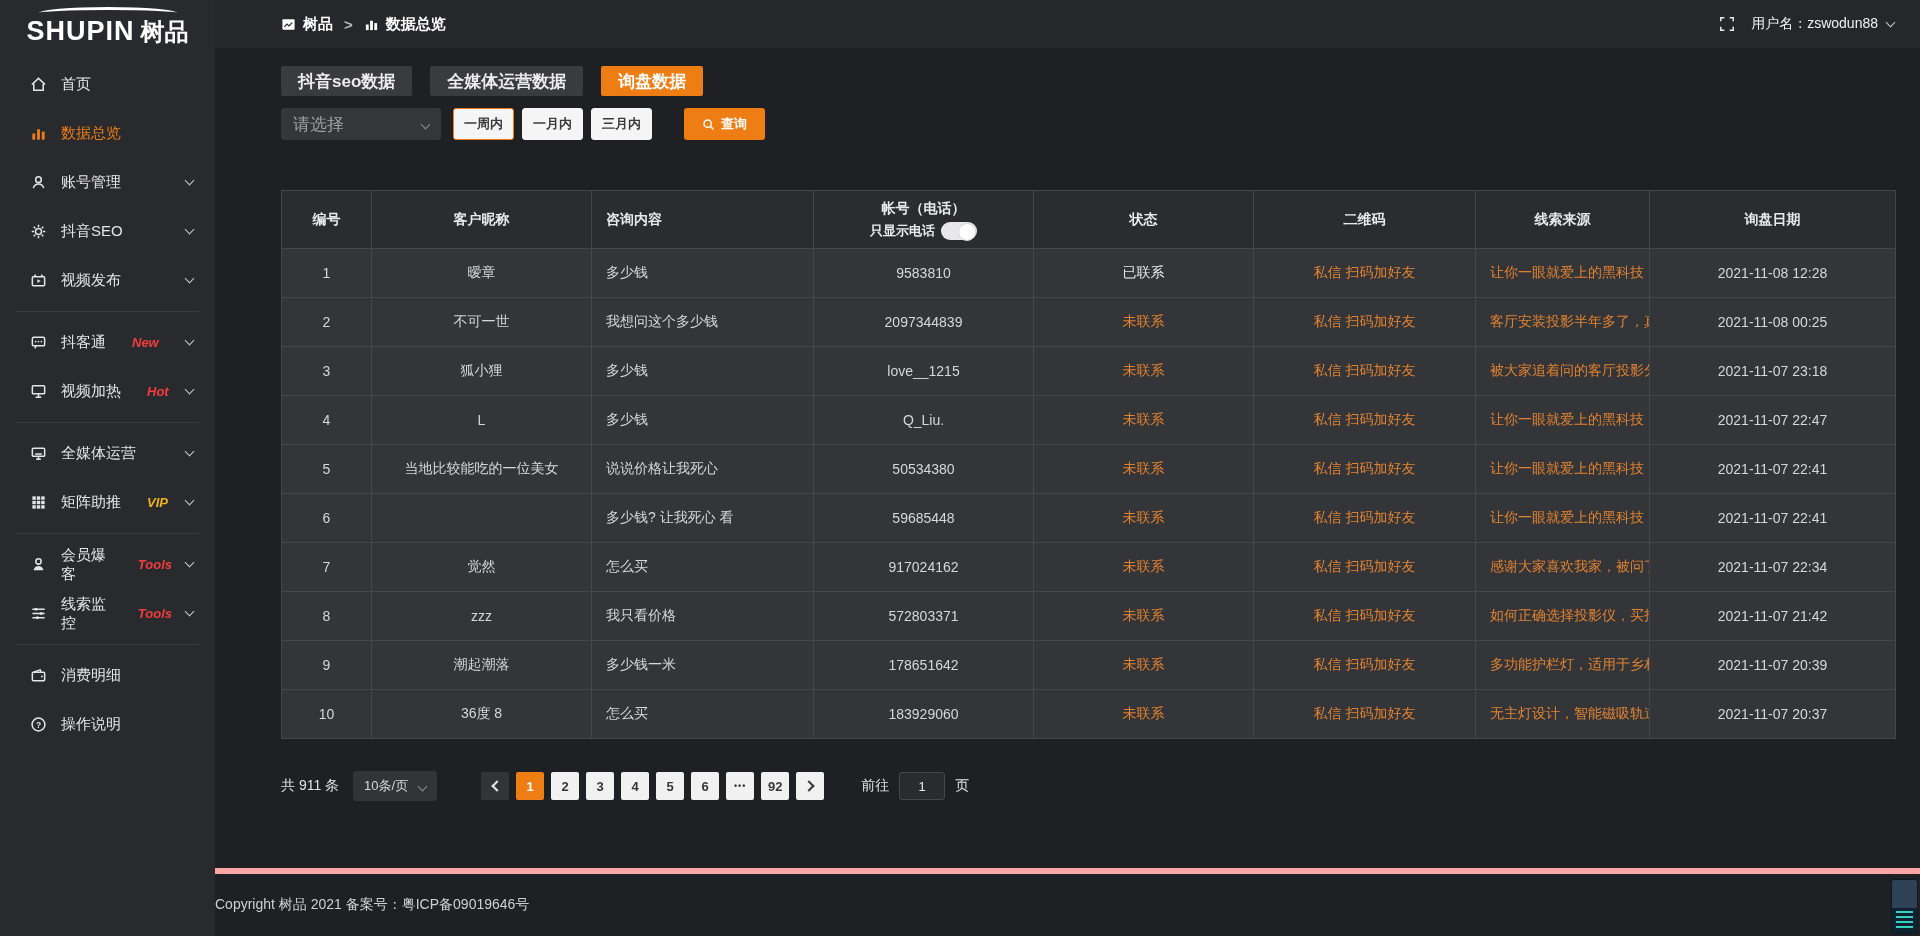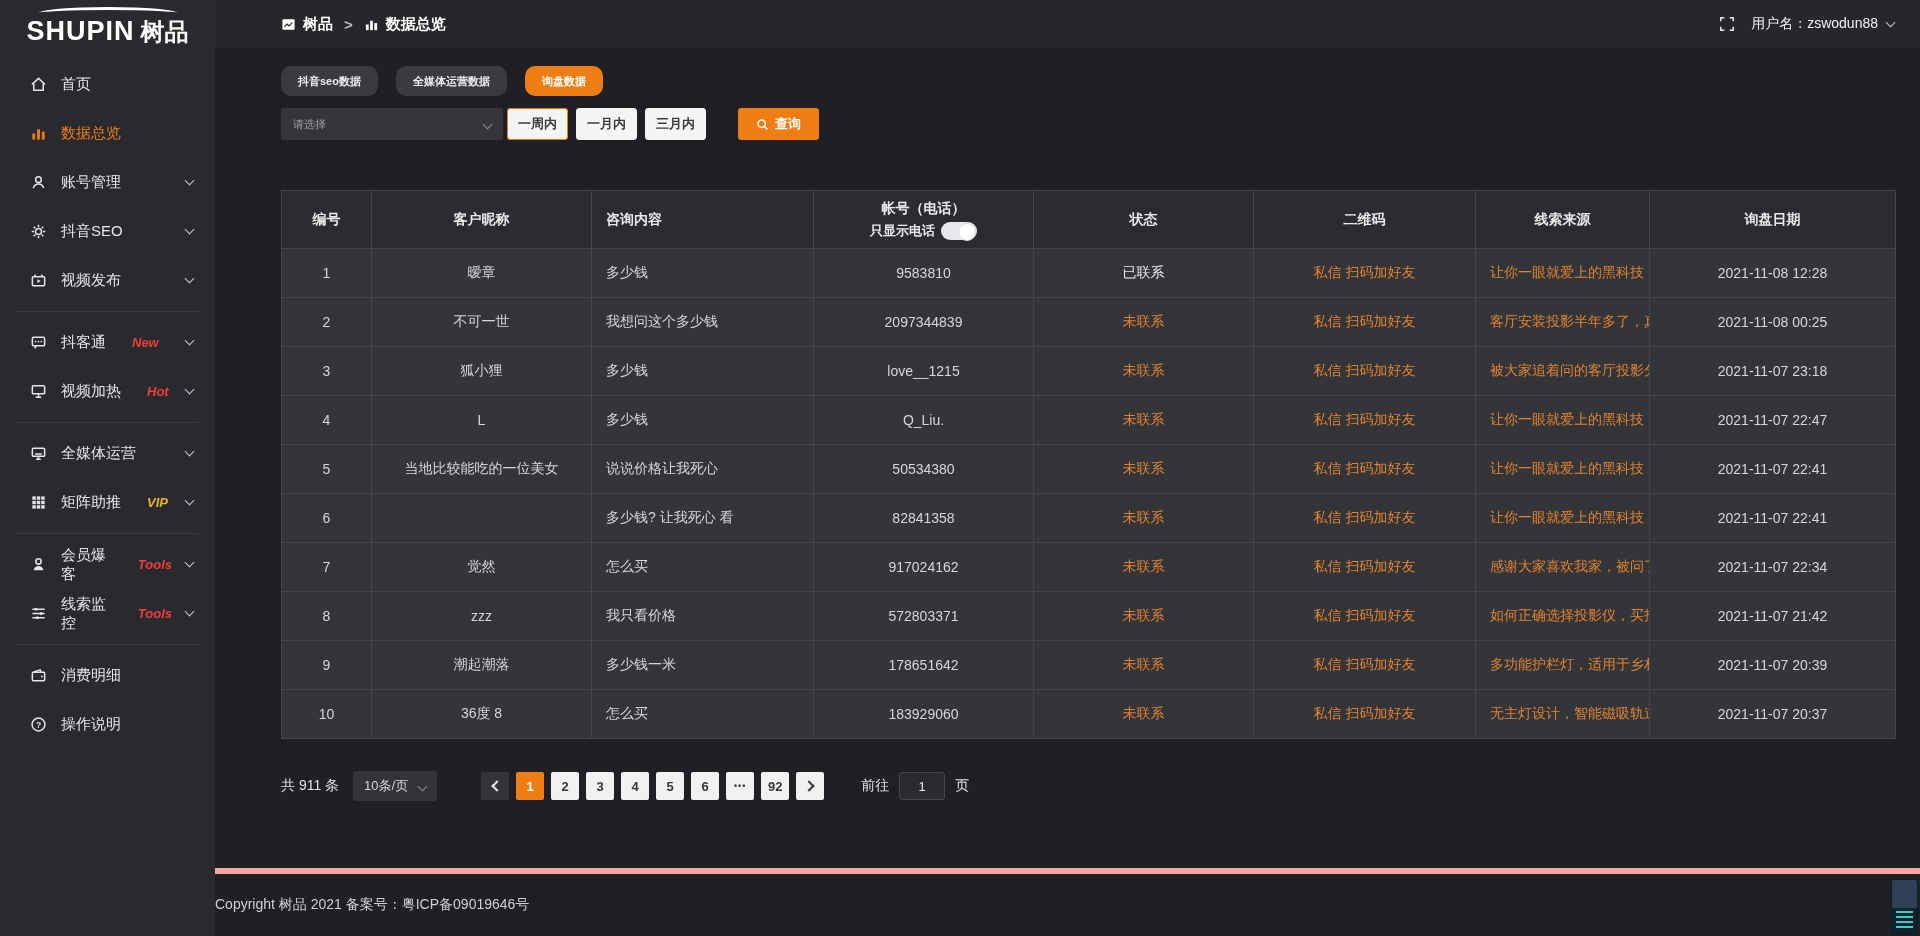--- a/index.html
+++ b/index.html
@@ -38,25 +38,25 @@
   .topbar{position:absolute;left:215px;right:0;top:0;height:48px;background:var(--bar-bg);display:flex;align-items:center;justify-content:space-between;padding:0 26px 0 66px;z-index:2}
   .crumbs{display:flex;align-items:center;gap:7px;font-size:15px;font-weight:bold;color:#fff}
   .crumb-sep{color:#b9babd;font-weight:bold;margin:0 4px;cursor:default}
   .top-right{display:flex;align-items:center;gap:16px;font-size:14px;font-weight:normal;color:#f0f1f3}
   .user-wrap{display:flex;align-items:center;gap:9px;cursor:pointer}
   .user-wrap .chev{margin-top:-3px}
 
   
   .main{position:absolute;left:215px;top:48px;right:0;padding:18px 24px 0 66px}
   .tabs{display:flex;gap:18px}
-  .tab{background:var(--btn-dark);color:#ececee;font-size:11px;font-weight:bold;height:30px;padding:0 17px;border:none;border-radius:10px;cursor:pointer}
+  .tab{background:var(--btn-dark);color:#ececee;font-size:17px;font-weight:bold;height:30px;padding:0 17px;border:none;border-radius:2px;cursor:pointer}
   .tab.active{background:var(--accent);color:#fff}
 
   .filters{margin-top:12px;display:flex;align-items:center}
-  .select{width:222px;height:32px;background:#35363a;border-radius:3px;display:flex;align-items:center;justify-content:space-between;padding:0 12px;color:#9ea0a4;font-size:11px;cursor:pointer;margin-right:4px}
+  .select{width:160px;height:32px;background:#35363a;border-radius:3px;display:flex;align-items:center;justify-content:space-between;padding:0 12px;color:#9ea0a4;font-size:17px;cursor:pointer;margin-right:12px}
   .select .chev{border-color:#8c8d91}
   .range{height:32px;min-width:57px;padding:0 10px;background:#f5f5f6;border:1px solid #f5f5f6;border-radius:3px;color:#3b3b3d;font-size:13px;font-weight:bold;cursor:pointer;margin-right:8px}
   .range.active{border-color:var(--accent)}
   .search-btn{height:32px;margin-left:24px;padding:0 18px;background:var(--accent);color:#fff;border:none;border-radius:3px;font-size:13px;font-weight:bold;display:flex;align-items:center;gap:6px;cursor:pointer}
 
   
   .grid{margin-top:50px;width:100%;border-collapse:collapse;table-layout:fixed;background:var(--row-bg)}
   .grid th,.grid td{border:1px solid var(--grid-line);text-align:center;font-size:14px}
   .grid th{background:var(--head-bg);height:58px;color:#e8e9ea;font-weight:bold}
   .grid td{height:49px;color:#d6d7d9}
@@ -376,21 +376,21 @@
     <td class="c-account">50534380</td>
     <td class="c-status">未联系</td>
     <td class="c-qrcode">私信 扫码加好友</td>
     <td class="c-source">让你一眼就爱上的黑科技，能...</td>
     <td class="c-date">2021-11-07 22:41</td>
   </tr>
         <tr>
     <td class="c-no">6</td>
     <td class="c-nick"></td>
     <td class="c-content">多少钱? 让我死心 看</td>
-    <td class="c-account">82841358</td>
+    <td class="c-account">59685448</td>
     <td class="c-status">未联系</td>
     <td class="c-qrcode">私信 扫码加好友</td>
     <td class="c-source">让你一眼就爱上的黑科技，能...</td>
     <td class="c-date">2021-11-07 22:41</td>
   </tr>
         <tr>
     <td class="c-no">7</td>
     <td class="c-nick">觉然</td>
     <td class="c-content">怎么买</td>
     <td class="c-account">917024162</td>

